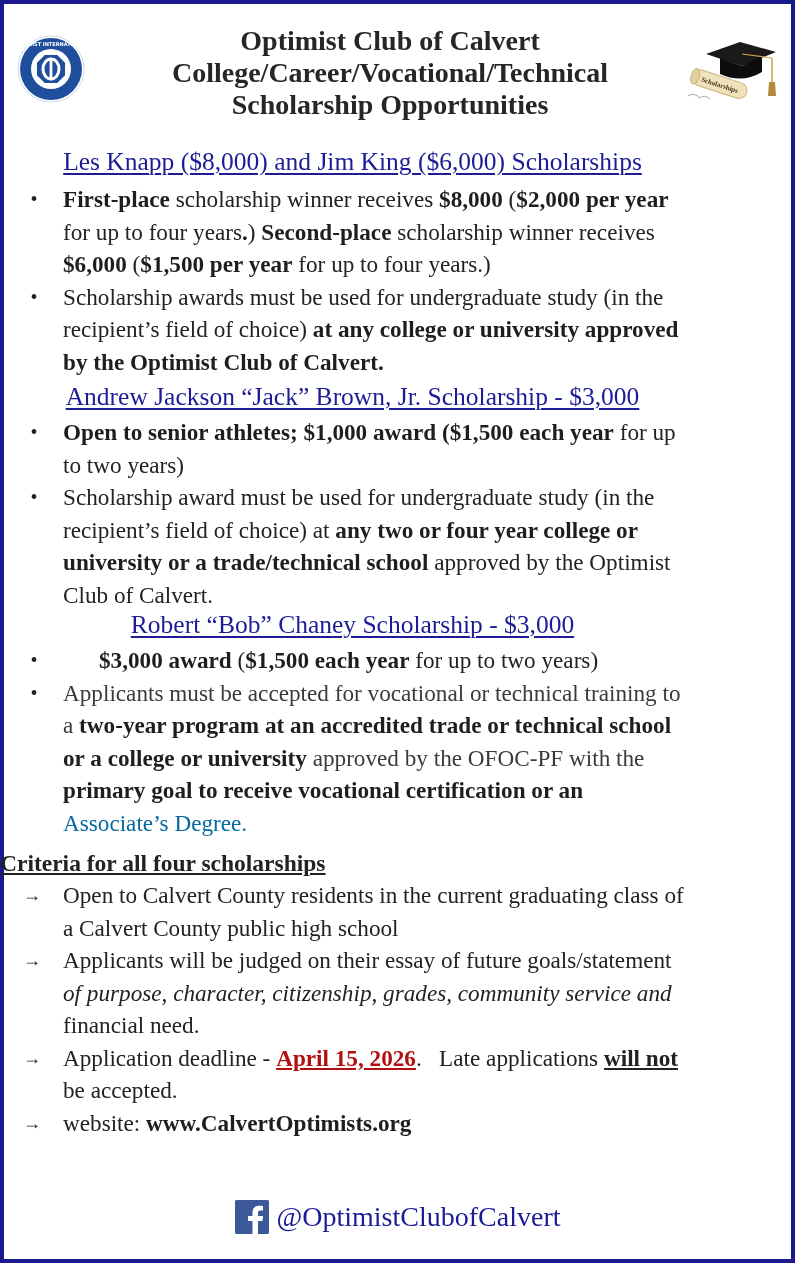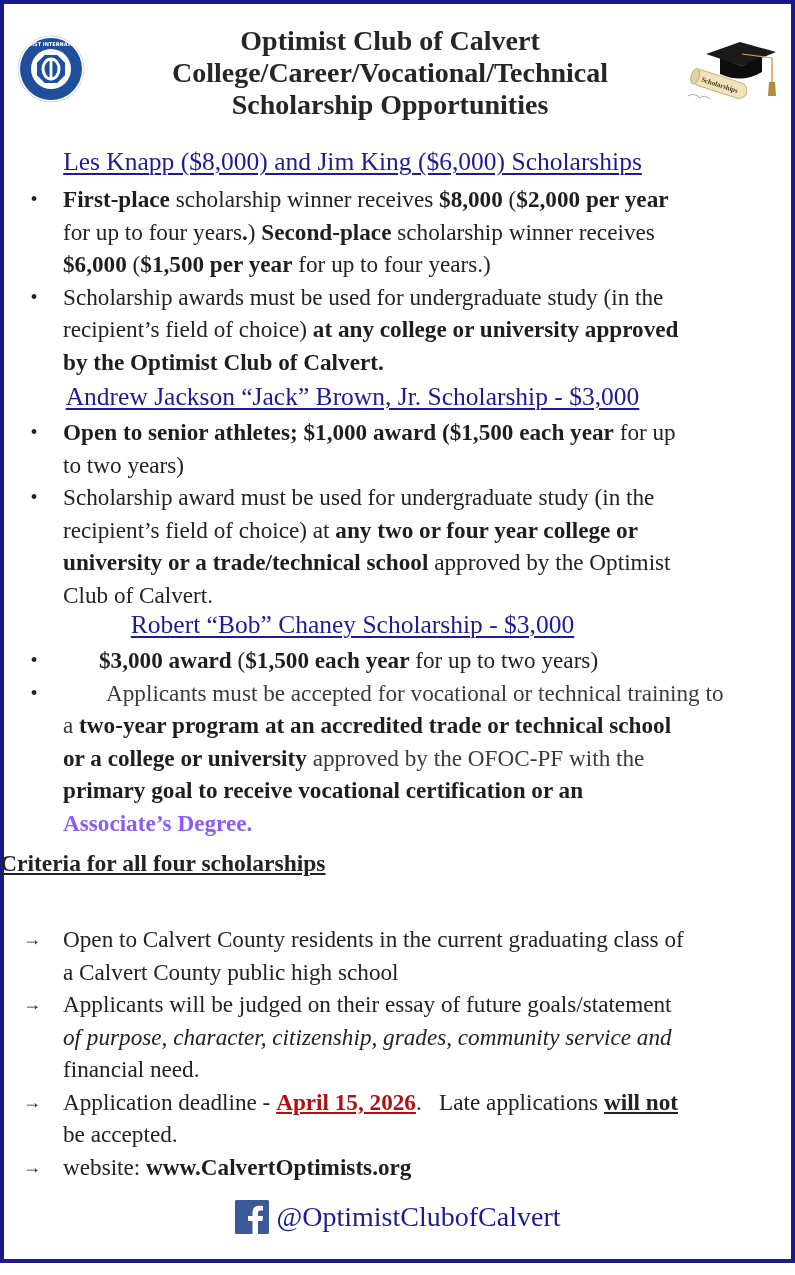--- a/index.html
+++ b/index.html
@@ -107,33 +107,33 @@
   </div>
 
 <div class="section-heading" style="top:610px;"> Robert “Bob” Chaney Scholarship - $3,000</div>
 <div class="list" style="top:644px;">
     <div class="item">
       <span class="marker">•</span>
       <div style="white-space: pre;"><span style="font-weight: bold; color: rgb(30, 30, 30); margin-left: 36px;">$3,000 award</span><span> (</span><span style="font-weight: bold; color: rgb(30, 30, 30);">$1,500 each year</span><span> for up to two years)</span></div>
     </div>
     <div class="item">
       <span class="marker">•</span>
-      <div style="white-space: pre;"><span style="color: rgb(58, 58, 58); margin-left: 43px;">Applicants must be accepted for vocational or technical training to</span></div>
+      <div style="white-space: pre;"><span style="color: rgb(58, 58, 58);">Applicants must be accepted for vocational or technical training to</span></div>
       <div style="white-space: pre;"><span style="color: rgb(58, 58, 58);">a </span><span style="font-weight: bold; color: rgb(30, 30, 30);">two-year program at an accredited trade or technical school</span></div>
       <div style="white-space: pre;"><span style="font-weight: bold; color: rgb(30, 30, 30);">or a college or university</span><span style="color: rgb(58, 58, 58);"> approved by the OFOC-PF with the</span></div>
       <div style="white-space: pre;"><span style="font-weight: bold; color: rgb(30, 30, 30);">primary goal to receive vocational certification or an</span></div>
-      <div style="white-space: pre;"><span style="font-weight: bold; color: #8b5cf6;">Associate’s Degree.</span></div>
+      <div style="white-space: pre;"><span style="font-weight: normal; color: #0369a1;">Associate’s Degree.</span></div>
     </div>
   </div>
 
 <div class="criteria-heading">Criteria for all four scholarships</div>
 <div class="list" style="top:879px;">
     <div class="item">
       <span class="marker arrow">→</span>
-      <div style="white-space: pre; margin-top: 44px;"><span>Open to Calvert County residents in the current graduating class of</span></div>
+      <div style="white-space: pre;"><span>Open to Calvert County residents in the current graduating class of</span></div>
       <div style="white-space: pre;"><span>a Calvert County public high school</span></div>
     </div>
     <div class="item">
       <span class="marker arrow">→</span>
       <div style="white-space: pre;"><span>Applicants will be judged on their essay of future goals/statement</span></div>
       <div style="white-space: pre; font-style: italic;"><span>of purpose, character, citizenship, grades, community service and</span></div>
       <div style="white-space: pre;"><span>financial need.</span></div>
     </div>
     <div class="item">
       <span class="marker arrow">→</span>

